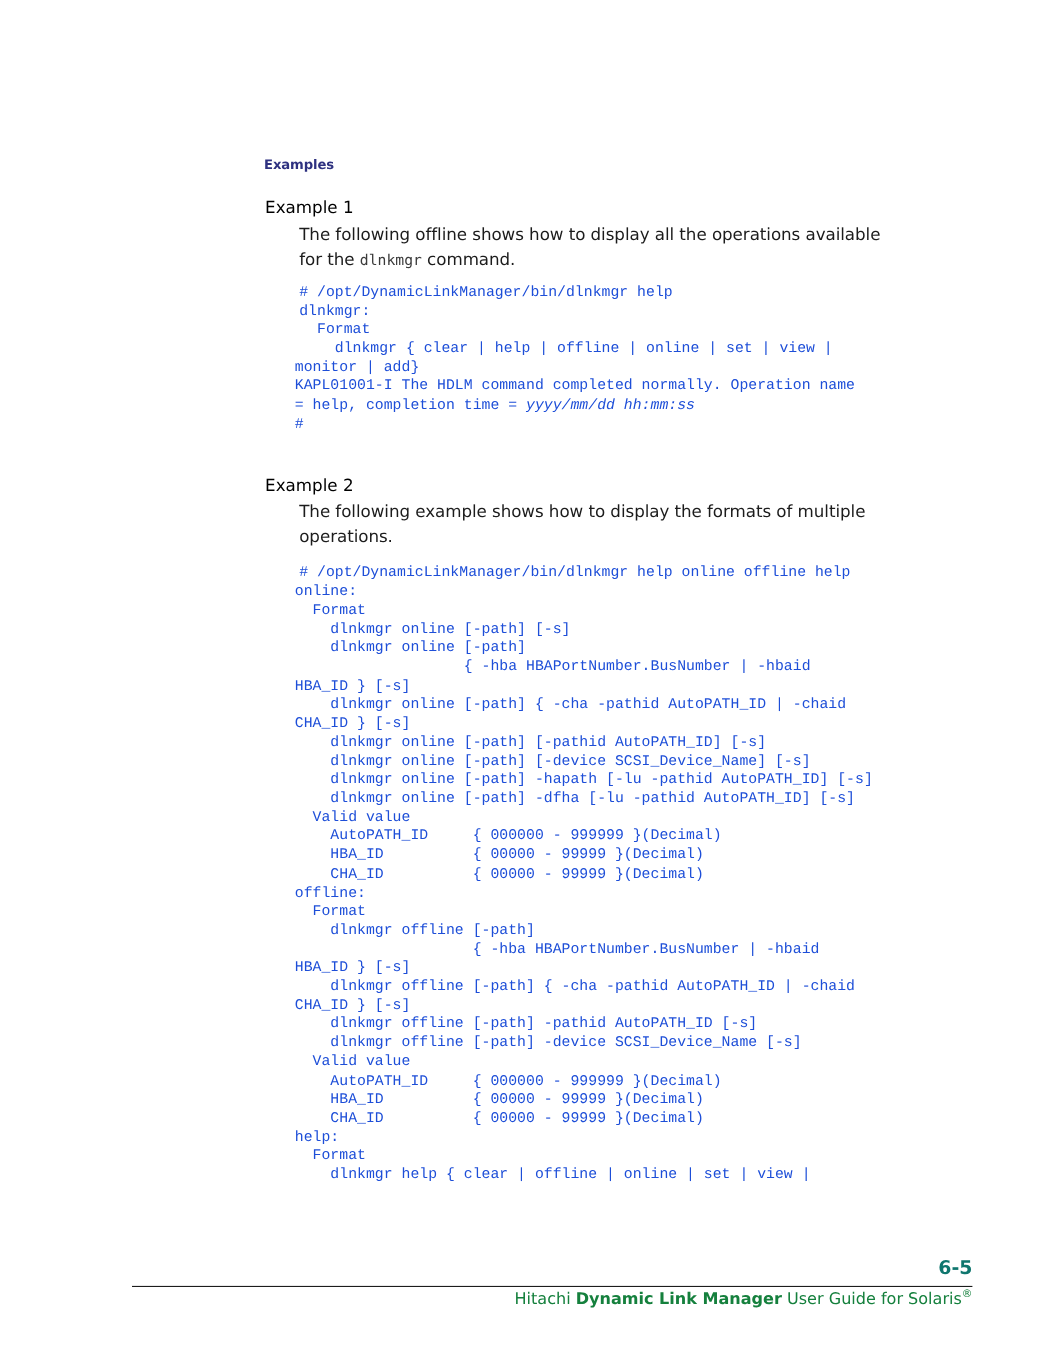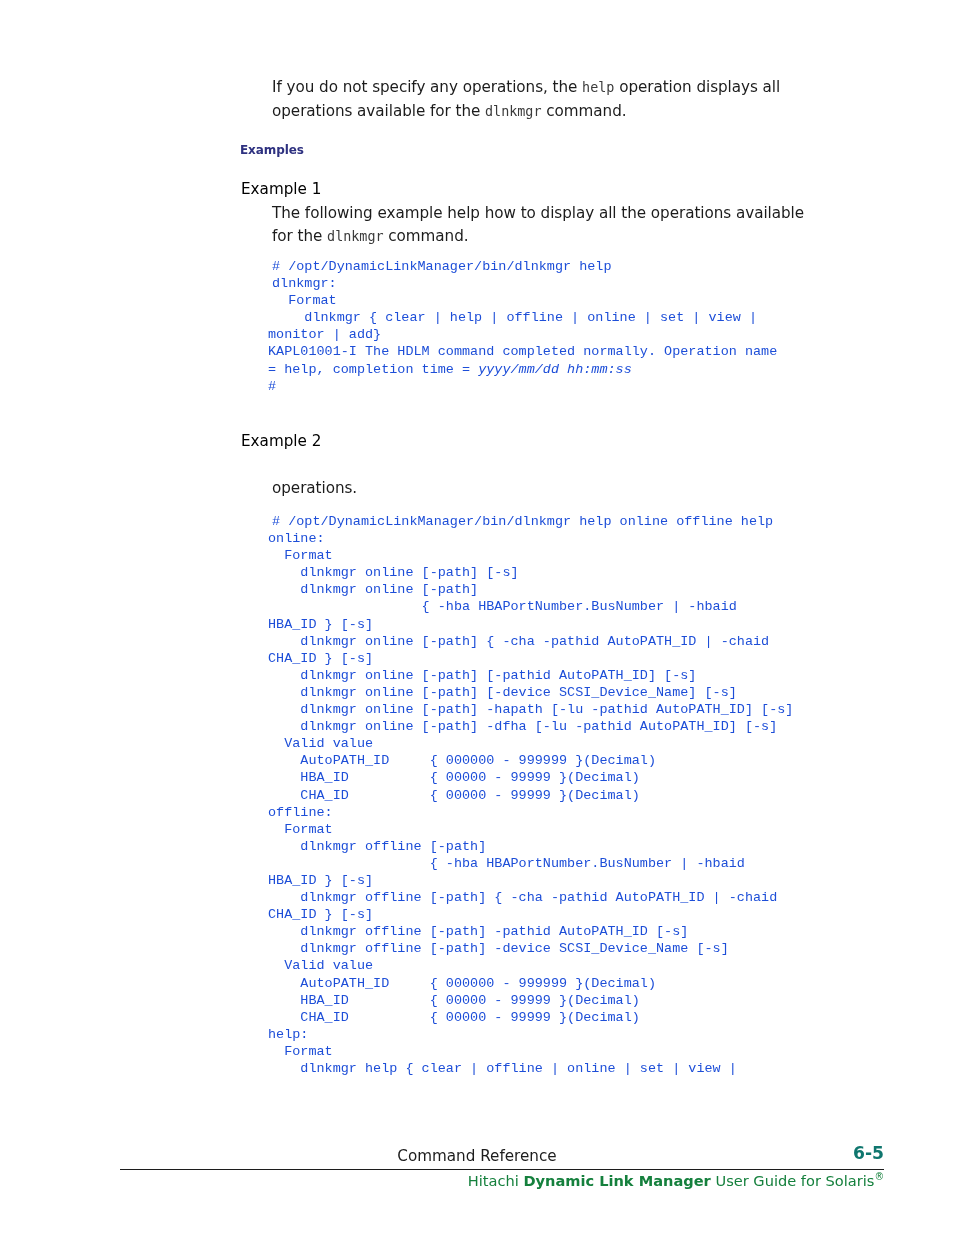--- a/index.html
+++ b/index.html
@@ -111,47 +111,43 @@
     font-size: 9.6px;
     vertical-align: super;
     line-height: 0;
   }
 </style>
 </head>
 <body>
 
 <div class="page">
 
-  <div class="body-para" style="left:272px; top:76px; width:600px;">
-    <span>If you do not specify any operations, the </span><code class="mono">help</code><span> operation displays all</span><br>
-    <span>operations available for the </span><code class="mono">dlnkmgr</code><span> command.</span>
-  </div>
 
   <div class="h-examples">Examples</div>
 
   <div class="example-label" style="top:178px;">Example 1</div>
 
   <div class="body-para" style="left:272px; top:202px; width:620px;">
-    <span>The following example help how to display all the operations available</span><br>
+    <span>The following offline shows how to display all the operations available</span><br>
     <span>for the </span><code class="mono">dlnkmgr</code><span> command.</span>
   </div>
 
   <div class="code-block" style="top:258px;"><span># /opt/DynamicLinkManager/bin/dlnkmgr help</span>
 <span>dlnkmgr:</span>
 <span>  Format</span>
 <span>    dlnkmgr { clear | help | offline | online | set | view |</span>
 <span class="code-shift">monitor | add}</span>
 <span class="code-shift">KAPL01001-I The HDLM command completed normally. Operation name</span>
 <span class="code-shift">= help, completion time = </span><i>yyyy/mm/dd hh:mm:ss</i>
 <span class="code-shift">#</span></div>
 
   <div class="example-label" style="top:430px;">Example 2</div>
 
   <div class="body-para" style="left:272px; top:454px; width:620px;">
-    <br>
+    <span>The following example shows how to display the formats of multiple</span><br>
     <span>operations.</span>
   </div>
 
   <div class="code-block" style="top:513px;"><span># /opt/DynamicLinkManager/bin/dlnkmgr help online offline help</span>
 <span class="code-shift">online:</span>
 <span class="code-shift">  Format</span>
 <span class="code-shift">    dlnkmgr online [-path] [-s]</span>
 <span class="code-shift">    dlnkmgr online [-path]</span>
 <span class="code-shift">                   { -hba HBAPortNumber.BusNumber | -hbaid</span>
 <span class="code-shift">HBA_ID } [-s]</span>
@@ -175,21 +171,20 @@
 <span class="code-shift">    dlnkmgr offline [-path] -pathid AutoPATH_ID [-s]</span>
 <span class="code-shift">    dlnkmgr offline [-path] -device SCSI_Device_Name [-s]</span>
 <span class="code-shift">  Valid value</span>
 <span class="code-shift">    AutoPATH_ID     { 000000 - 999999 }(Decimal)</span>
 <span class="code-shift">    HBA_ID          { 00000 - 99999 }(Decimal)</span>
 <span class="code-shift">    CHA_ID          { 00000 - 99999 }(Decimal)</span>
 <span class="code-shift">help:</span>
 <span class="code-shift">  Format</span>
 <span class="code-shift">    dlnkmgr help { clear | offline | online | set | view |</span></div>
 
-  <div class="footer-line-top">Command Reference</div>
 
   <div class="footer-pageno">6-5</div>
 
   <div class="footer-rule"></div>
 
   <div class="footer-title">
     <span>Hitachi </span><b>Dynamic Link Manager</b><span> User Guide for Solaris</span><sup>®</sup>
   </div>
 
 </div>

